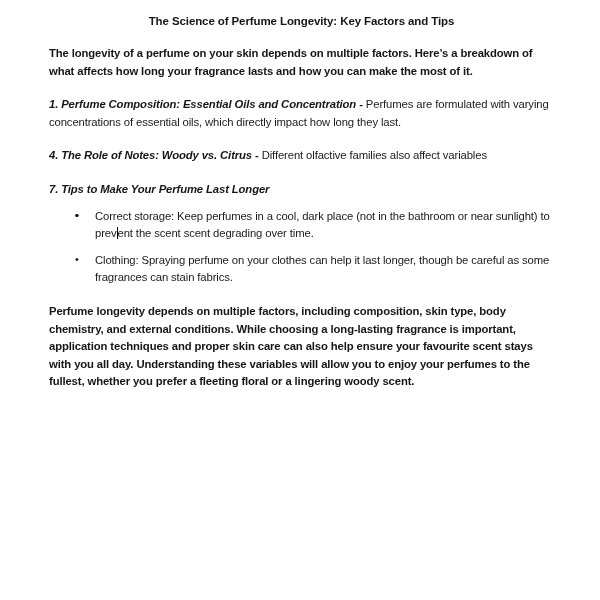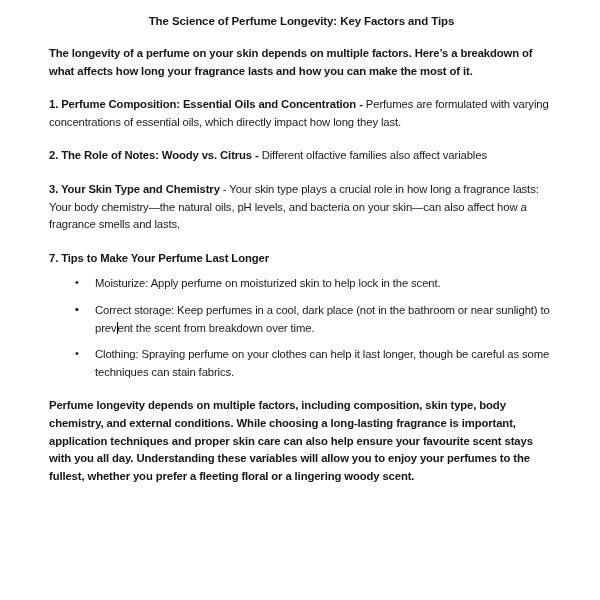--- a/index.html
+++ b/index.html
@@ -25,21 +25,21 @@
     margin-bottom: 14px;
   }
   .para {
     font-size: 11.3px;
     line-height: 17.6px;
     letter-spacing: -0.12px;
     margin-bottom: 8px;
     margin-top: 16px;
   }
   .bold { font-weight: bold; color: #161616; }
-  .lead { font-weight: bold; color: #161616; }
+  .lead { font-weight: bold; color: #161616; font-style: italic; }
   ul.tips {
     list-style: none;
     margin: 2px 0 2px 0;
     padding-left: 26px;
   }
   li.tip {
     position: relative;
     padding-left: 20px;
     font-size: 11.3px;
     line-height: 17.6px;
@@ -64,31 +64,30 @@
 <body>
 
 <div class="page">
 
   <div class="doc-title">The Science of Perfume Longevity: Key Factors and Tips</div>
 
   <p class="para bold">The longevity of a perfume on your skin depends on multiple factors. Here’s a breakdown of what affects how long your fragrance lasts and how you can make the most of it.</p>
 
   <p class="para"><span class="lead">1. Perfume Composition: Essential Oils and Concentration -</span><span> Perfumes are formulated with varying concentrations of essential oils, which directly impact how long they last.</span></p>
 
-  <p class="para"><span class="lead">2. The Role of Notes: Woody vs. Citrus -</span><span> Different olfactive families also affect variables</span></p>
+  <p class="para"><span class="lead">4. The Role of Notes: Woody vs. Citrus -</span><span> Different olfactive families also affect variables</span></p>
 
-  <p class="para"><span class="lead">3. Your Skin Type and Chemistry</span><span> - Your skin type plays a crucial role in how long a fragrance lasts: Your body chemistry—the natural oils, pH levels, and bacteria on your skin—can also affect how a fragrance smells and lasts.</span></p>
 
 
 
 
   <p class="para"><span class="lead">7. Tips to Make Your Perfume Last Longer</span><span></span></p>
 
   <ul class="tips">
-    <li class="tip"><span class="bullet">•</span><span>Moisturize: Apply perfume on moisturized skin to help lock in the scent.</span></li>
     <li class="tip"><span class="bullet">•</span></li>
-    <li class="tip"><span class="bullet">•</span><span>Correct storage: Keep perfumes in a cool, dark place (not in the bathroom or near sunlight) to prev</span><span class="caret"></span><span>ent the scent from breakdown over time.</span></li>
-    <li class="tip"><span class="bullet">•</span><span>Clothing: Spraying perfume on your clothes can help it last longer, though be careful as some techniques can stain fabrics.</span></li>
+    <li class="tip"><span class="bullet">•</span></li>
+    <li class="tip"><span class="bullet">•</span><span>Correct storage: Keep perfumes in a cool, dark place (not in the bathroom or near sunlight) to prev</span><span class="caret"></span><span>ent the scent scent degrading over time.</span></li>
+    <li class="tip"><span class="bullet">•</span><span>Clothing: Spraying perfume on your clothes can help it last longer, though be careful as some fragrances can stain fabrics.</span></li>
   </ul>
 
   <p class="para bold">Perfume longevity depends on multiple factors, including composition, skin type, body chemistry, and external conditions. While choosing a long-lasting fragrance is important, application techniques and proper skin care can also help ensure your favourite scent stays with you all day. Understanding these variables will allow you to enjoy your perfumes to the fullest, whether you prefer a fleeting floral or a lingering woody scent.</p>
 
 </div>
 
 </body></html>

